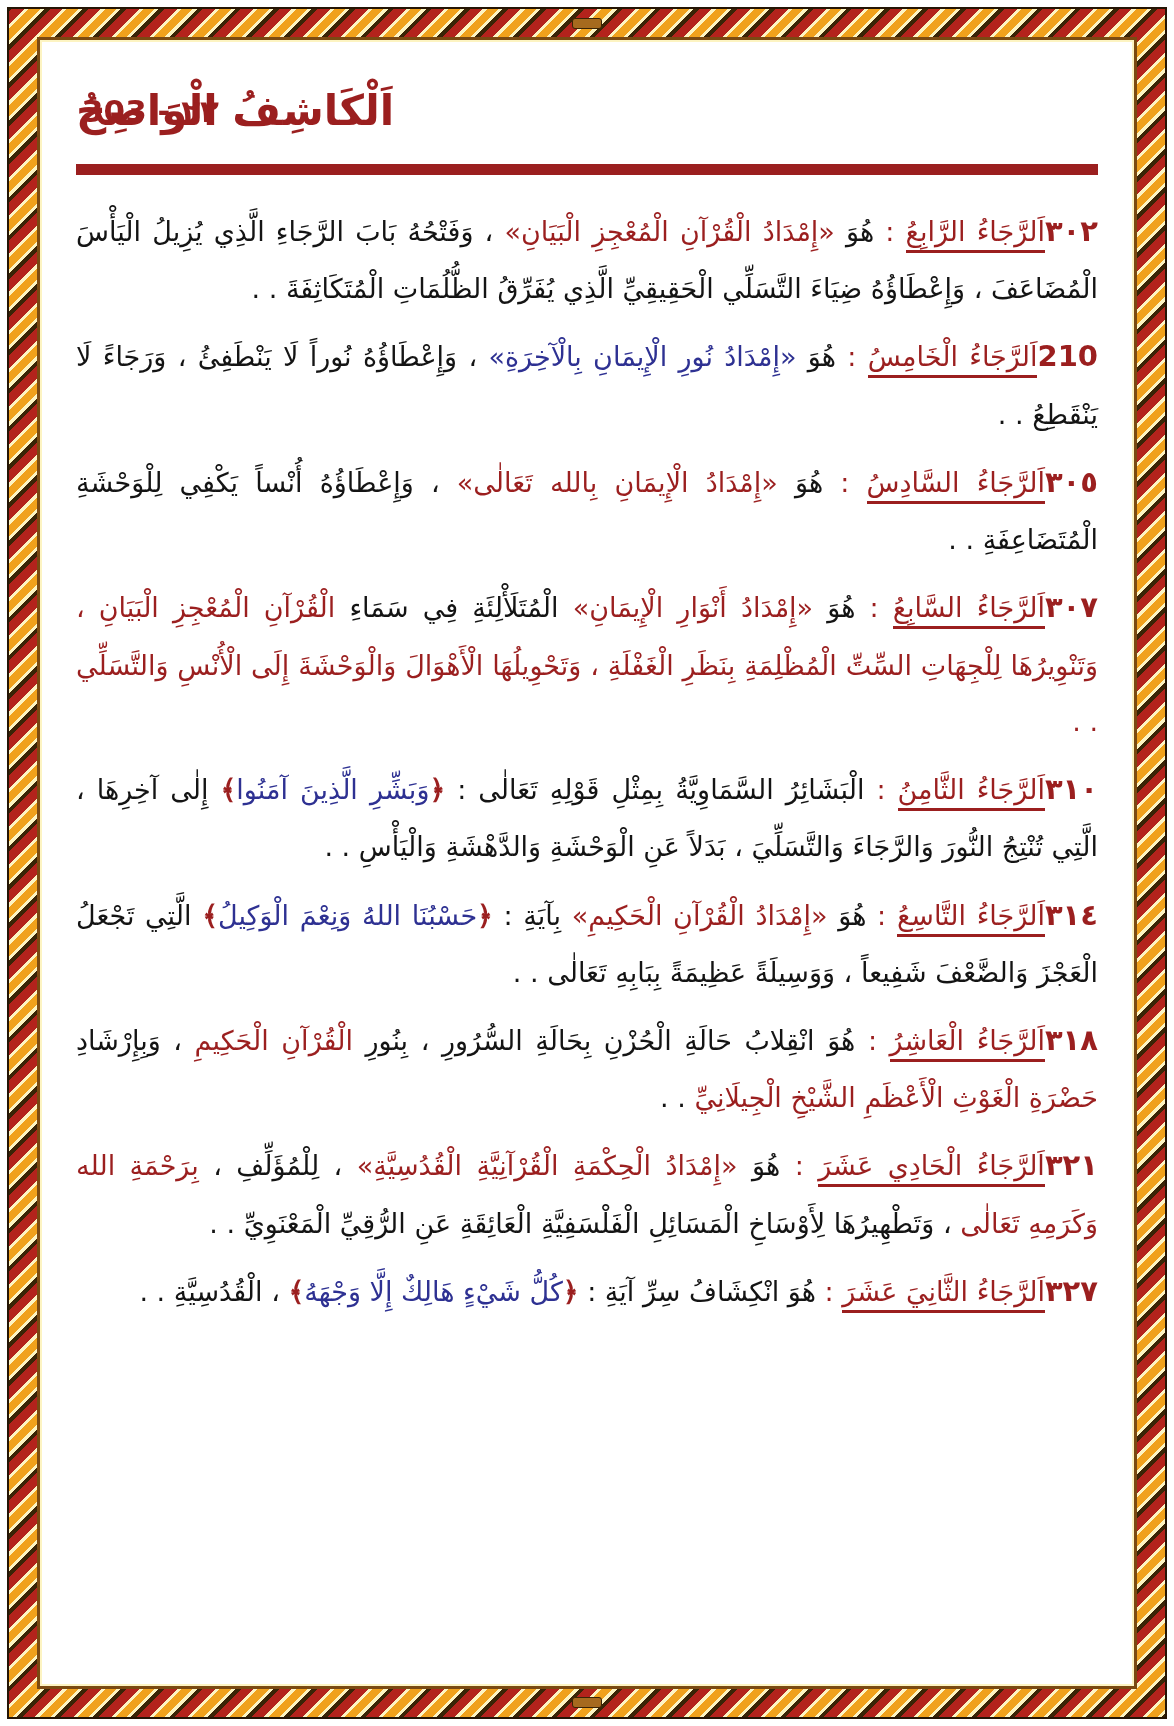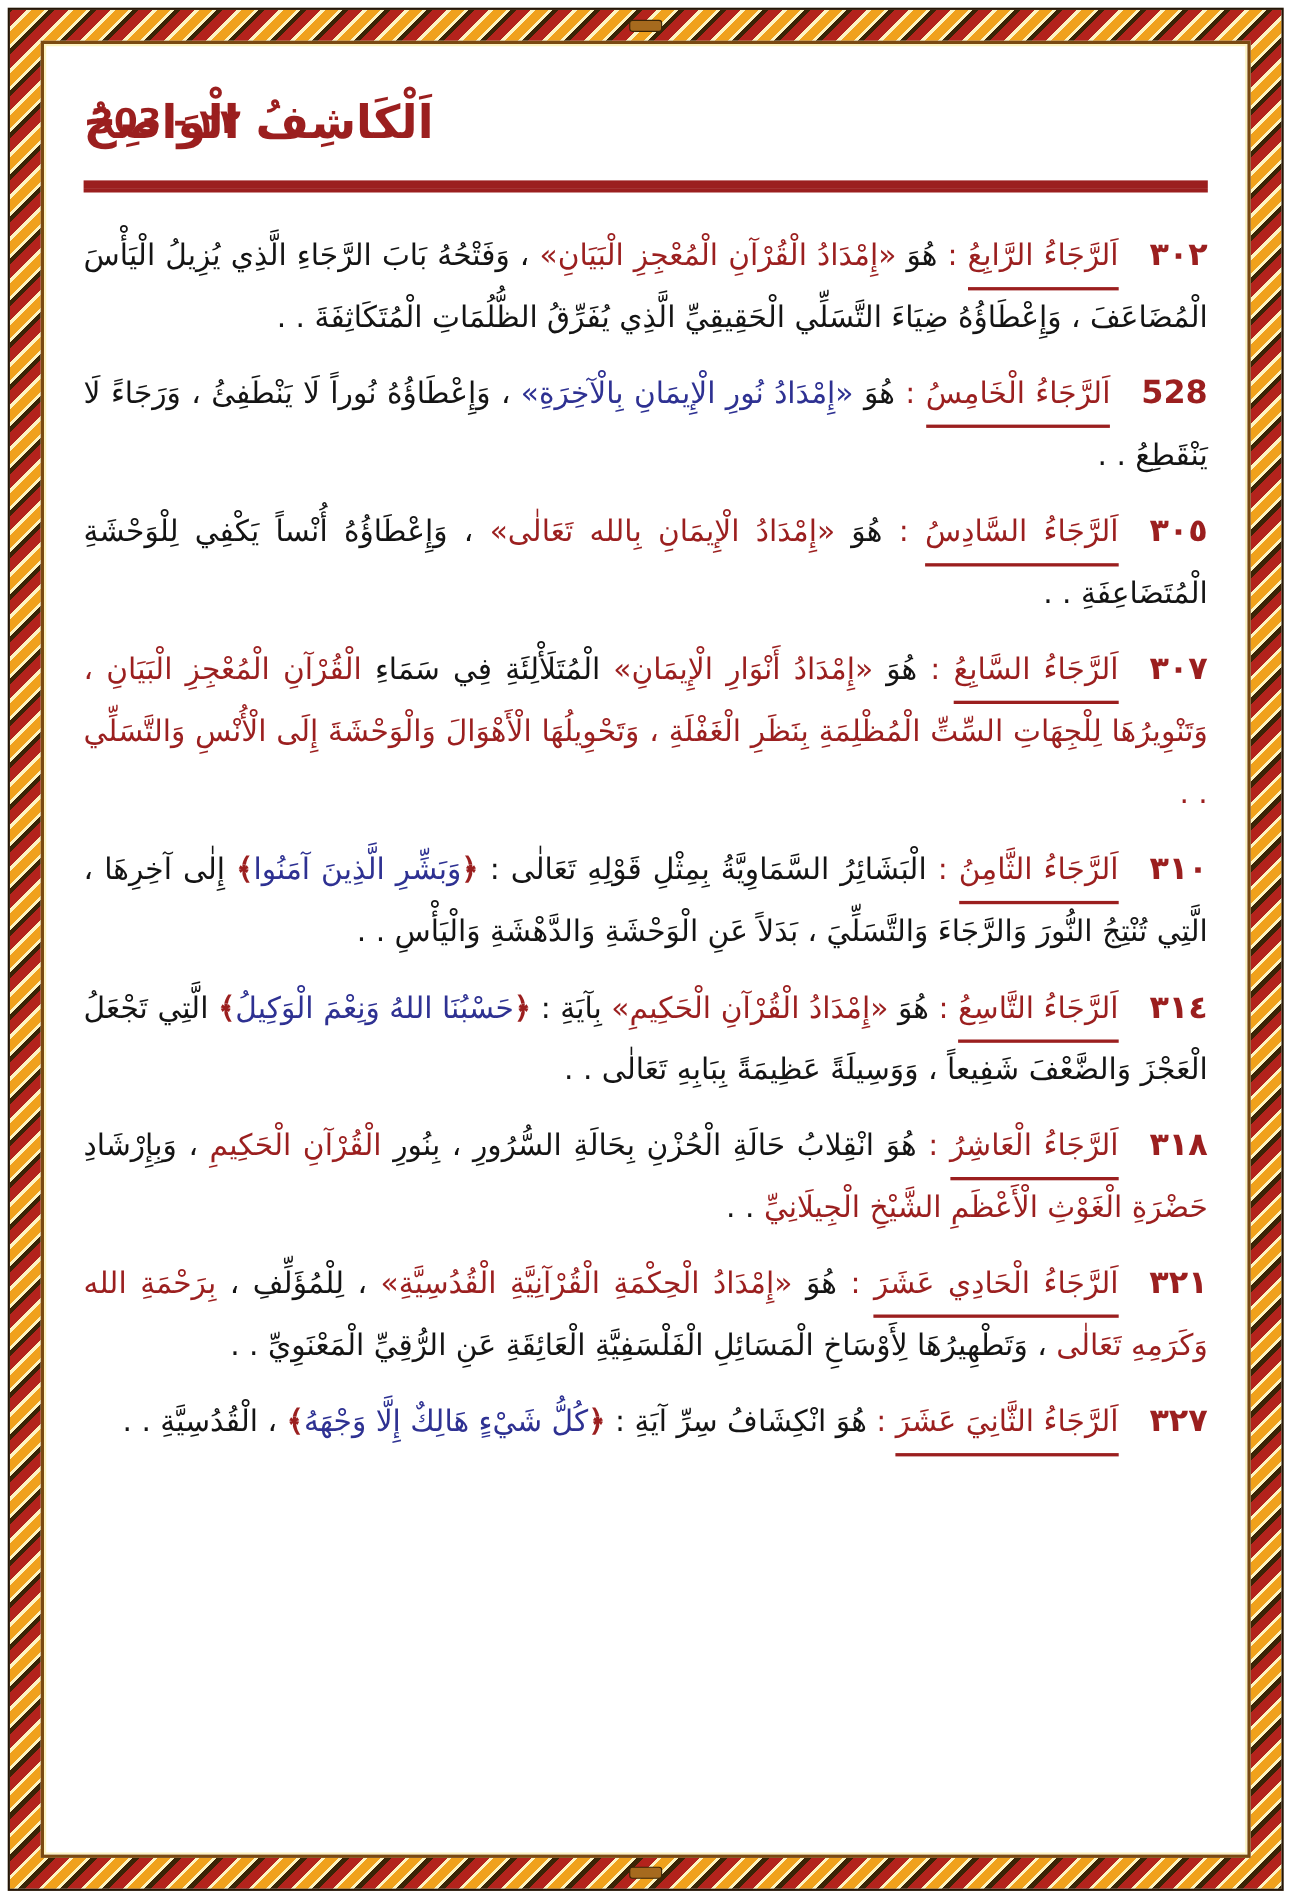--- a/index.html
+++ b/index.html
@@ -58,44 +58,44 @@
   }
 
   main { direction:rtl; }
   .para {
     direction:rtl; text-align:justify;
     font-size:27px; line-height:2.08; color:var(--text);
     margin-bottom:9px;
   }
   .num {
     color:var(--red); font-weight:bold; font-size:29px;
-    margin-left:28px; letter-spacing:2px;
+    letter-spacing:2px;
   }
   .seg-black { color:var(--text); }
   .seg-red   { color:var(--red); font-weight:normal; }
   .seg-blue  { color:var(--blue); font-weight:normal; }
-  .heading   { border-bottom:3px solid var(--red); padding-bottom:13px; }
+  .heading   { border-bottom:3px solid var(--red); padding-bottom:3px; }
   .bracket   { font-weight:bold; }
 </style>
 </head>
 <body>
 
 <div class="page">
   <div class="frame">
     <div class="knob top"></div>
     <div class="knob bottom"></div>
     <div class="inner">
       <header>
         <div class="page-ref">٢٢ - 303</div>
         <h1 class="title">اَلْكَاشِفُ الْوَاضِحُ</h1>
       </header>
       <div class="rule"></div>
       <main id="paragraphs">
           <div class="para"><span class="num">٣٠٢</span><span class="seg-red heading">اَلرَّجَاءُ الرَّابِعُ</span><span class="seg-red"> : </span><span class="seg-black">هُوَ </span><span class="seg-red">«إِمْدَادُ الْقُرْآنِ الْمُعْجِزِ الْبَيَانِ»</span><span class="seg-black"> ، وَفَتْحُهُ بَابَ الرَّجَاءِ الَّذِي يُزِيلُ الْيَأْسَ الْمُضَاعَفَ ، وَإِعْطَاؤُهُ ضِيَاءَ التَّسَلِّي الْحَقِيقِيِّ الَّذِي يُفَرِّقُ الظُّلُمَاتِ الْمُتَكَاثِفَةَ . .</span></div>
-          <div class="para"><span class="num">528</span><span class="seg-red heading">اَلرَّجَاءُ الْخَامِسُ</span><span class="seg-red"> : </span><span class="seg-black">هُوَ </span><span class="seg-blue">«إِمْدَادُ نُورِ الْإِيمَانِ بِالْآخِرَةِ»</span><span class="seg-black"> ، وَإِعْطَاؤُهُ نُوراً لَا يَنْطَفِئُ ، وَرَجَاءً لَا يَنْقَطِعُ . .</span></div>
+          <div class="para"><span class="num">210</span><span class="seg-red heading">اَلرَّجَاءُ الْخَامِسُ</span><span class="seg-red"> : </span><span class="seg-black">هُوَ </span><span class="seg-blue">«إِمْدَادُ نُورِ الْإِيمَانِ بِالْآخِرَةِ»</span><span class="seg-black"> ، وَإِعْطَاؤُهُ نُوراً لَا يَنْطَفِئُ ، وَرَجَاءً لَا يَنْقَطِعُ . .</span></div>
           <div class="para"><span class="num">٣٠٥</span><span class="seg-red heading">اَلرَّجَاءُ السَّادِسُ</span><span class="seg-red"> : </span><span class="seg-black">هُوَ </span><span class="seg-red">«إِمْدَادُ الْإِيمَانِ بِالله تَعَالٰى»</span><span class="seg-black"> ، وَإِعْطَاؤُهُ أُنْساً يَكْفِي لِلْوَحْشَةِ الْمُتَضَاعِفَةِ . .</span></div>
           <div class="para"><span class="num">٣٠٧</span><span class="seg-red heading">اَلرَّجَاءُ السَّابِعُ</span><span class="seg-red"> : </span><span class="seg-black">هُوَ </span><span class="seg-red">«إِمْدَادُ أَنْوَارِ الْإِيمَانِ»</span><span class="seg-black"> الْمُتَلَأْلِئَةِ فِي سَمَاءِ </span><span class="seg-red">الْقُرْآنِ الْمُعْجِزِ الْبَيَانِ ، وَتَنْوِيرُهَا لِلْجِهَاتِ السِّتِّ الْمُظْلِمَةِ بِنَظَرِ الْغَفْلَةِ ، وَتَحْوِيلُهَا الْأَهْوَالَ وَالْوَحْشَةَ إِلَى الْأُنْسِ وَالتَّسَلِّي . .</span></div>
           <div class="para"><span class="num">٣١٠</span><span class="seg-red heading">اَلرَّجَاءُ الثَّامِنُ</span><span class="seg-red"> : </span><span class="seg-black">الْبَشَائِرُ السَّمَاوِيَّةُ بِمِثْلِ قَوْلِهِ تَعَالٰى : </span><span class="seg-red bracket">﴿</span><span class="seg-blue">وَبَشِّرِ الَّذِينَ آمَنُوا</span><span class="seg-red bracket">﴾</span><span class="seg-black"> إِلٰى آخِرِهَا ، الَّتِي تُنْتِجُ النُّورَ وَالرَّجَاءَ وَالتَّسَلِّيَ ، بَدَلاً عَنِ الْوَحْشَةِ وَالدَّهْشَةِ وَالْيَأْسِ . .</span></div>
           <div class="para"><span class="num">٣١٤</span><span class="seg-red heading">اَلرَّجَاءُ التَّاسِعُ</span><span class="seg-red"> : </span><span class="seg-black">هُوَ </span><span class="seg-red">«إِمْدَادُ الْقُرْآنِ الْحَكِيمِ»</span><span class="seg-black"> بِآيَةِ : </span><span class="seg-red bracket">﴿</span><span class="seg-blue">حَسْبُنَا اللهُ وَنِعْمَ الْوَكِيلُ</span><span class="seg-red bracket">﴾</span><span class="seg-black"> الَّتِي تَجْعَلُ الْعَجْزَ وَالضَّعْفَ شَفِيعاً ، وَوَسِيلَةً عَظِيمَةً بِبَابِهِ تَعَالٰى . .</span></div>
           <div class="para"><span class="num">٣١٨</span><span class="seg-red heading">اَلرَّجَاءُ الْعَاشِرُ</span><span class="seg-red"> : </span><span class="seg-black">هُوَ انْقِلابُ حَالَةِ الْحُزْنِ بِحَالَةِ السُّرُورِ ، بِنُورِ </span><span class="seg-red">الْقُرْآنِ الْحَكِيمِ</span><span class="seg-black"> ، وَبِإِرْشَادِ </span><span class="seg-red">حَضْرَةِ الْغَوْثِ الْأَعْظَمِ الشَّيْخِ الْجِيلَانِيِّ</span><span class="seg-black"> . .</span></div>
           <div class="para"><span class="num">٣٢١</span><span class="seg-red heading">اَلرَّجَاءُ الْحَادِي عَشَرَ</span><span class="seg-red"> : </span><span class="seg-black">هُوَ </span><span class="seg-red">«إِمْدَادُ الْحِكْمَةِ الْقُرْآنِيَّةِ الْقُدُسِيَّةِ»</span><span class="seg-black"> ، لِلْمُؤَلِّفِ ، </span><span class="seg-red">بِرَحْمَةِ الله وَكَرَمِهِ تَعَالٰى</span><span class="seg-black"> ، وَتَطْهِيرُهَا لِأَوْسَاخِ الْمَسَائِلِ الْفَلْسَفِيَّةِ الْعَائِقَةِ عَنِ الرُّقِيِّ الْمَعْنَوِيِّ . .</span></div>
           <div class="para"><span class="num">٣٢٧</span><span class="seg-red heading">اَلرَّجَاءُ الثَّانِيَ عَشَرَ</span><span class="seg-red"> : </span><span class="seg-black">هُوَ انْكِشَافُ سِرِّ آيَةِ : </span><span class="seg-red bracket">﴿</span><span class="seg-blue">كُلُّ شَيْءٍ هَالِكٌ إِلَّا وَجْهَهُ</span><span class="seg-red bracket">﴾</span><span class="seg-black"> ، الْقُدُسِيَّةِ . .</span></div>
         </main>
     </div>
   </div>

